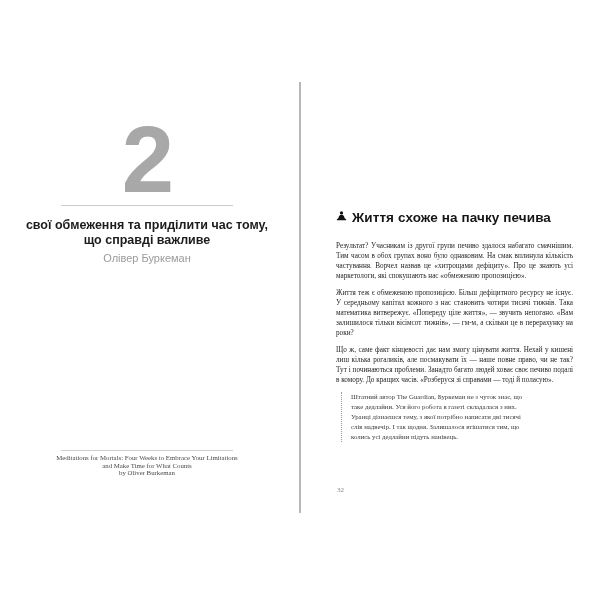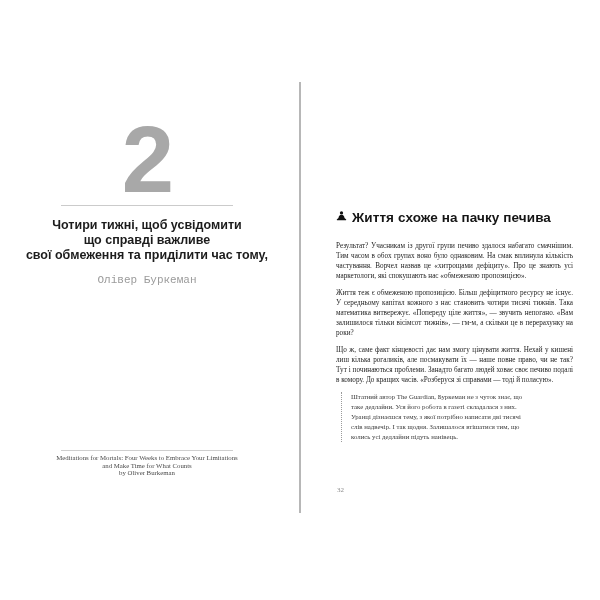--- a/index.html
+++ b/index.html
@@ -13,21 +13,21 @@
 
   
   .left-page{position:absolute;left:10px;top:0;width:290px;height:600px;}
   .left-content{position:absolute;left:12px;top:118px;width:250px;text-align:center;}
   .chapter-number{
     font-size:94px;line-height:84px;font-weight:bold;color:#a8a8a8;letter-spacing:-2px;
   }
   .title-rule{width:172px;height:1px;background:#cbcbcb;margin:3px auto 12px auto;}
   .chapter-title{font-size:21px;line-height:21.5px;font-weight:bold;color:#161616;letter-spacing:0.2px;}
   .chapter-subtitle{font-size:12.5px;line-height:15px;font-weight:bold;color:#1c1c1c;margin-top:8px;}
-  .author{font-size:11px;line-height:13px;color:#9b9b9b;margin-top:11px;font-family:Liberation Mono, monospace;}
+  .author{font-size:11px;line-height:13px;color:#9b9b9b;margin-top:4px;}
   .source-block{position:absolute;left:12px;top:450px;width:250px;text-align:center;}
   .source-rule{width:172px;height:1px;background:#cfcfcf;margin:0 auto 3px auto;}
   .source-caption{
     font-family:"Liberation Serif",serif;font-size:6.8px;line-height:7.6px;color:#4a4a4a;
   }
 
   
   .right-page{position:absolute;left:300px;top:0;width:290px;height:448px;}
   .right-content{position:absolute;left:36px;top:209px;width:237px;}
   .section-heading{
@@ -61,23 +61,22 @@
 
   <div class="spine"></div>
 
   <div class="left-page">
     <div class="left-content">
       <div class="chapter-number">2</div>
       <div class="title-rule"></div>
       <div class="chapter-title">
       </div>
       <div class="chapter-subtitle">
-        <div>Чотири тижні, щоб усвідомити</div>
+        <div>свої обмеження та приділити час тому,</div>
         <div>що справді важливе</div>
-        <div>свої обмеження та приділити час тому,</div>
       </div>
       <div class="author">Олівер Буркеман</div>
     </div>
 
     <div class="source-block">
       <div class="source-rule"></div>
       <div class="source-caption">
         <div>Meditations for Mortals: Four Weeks to Embrace Your Limitations</div>
         <div>and Make Time for What Counts</div>
         <div>by Oliver Burkeman</div>

